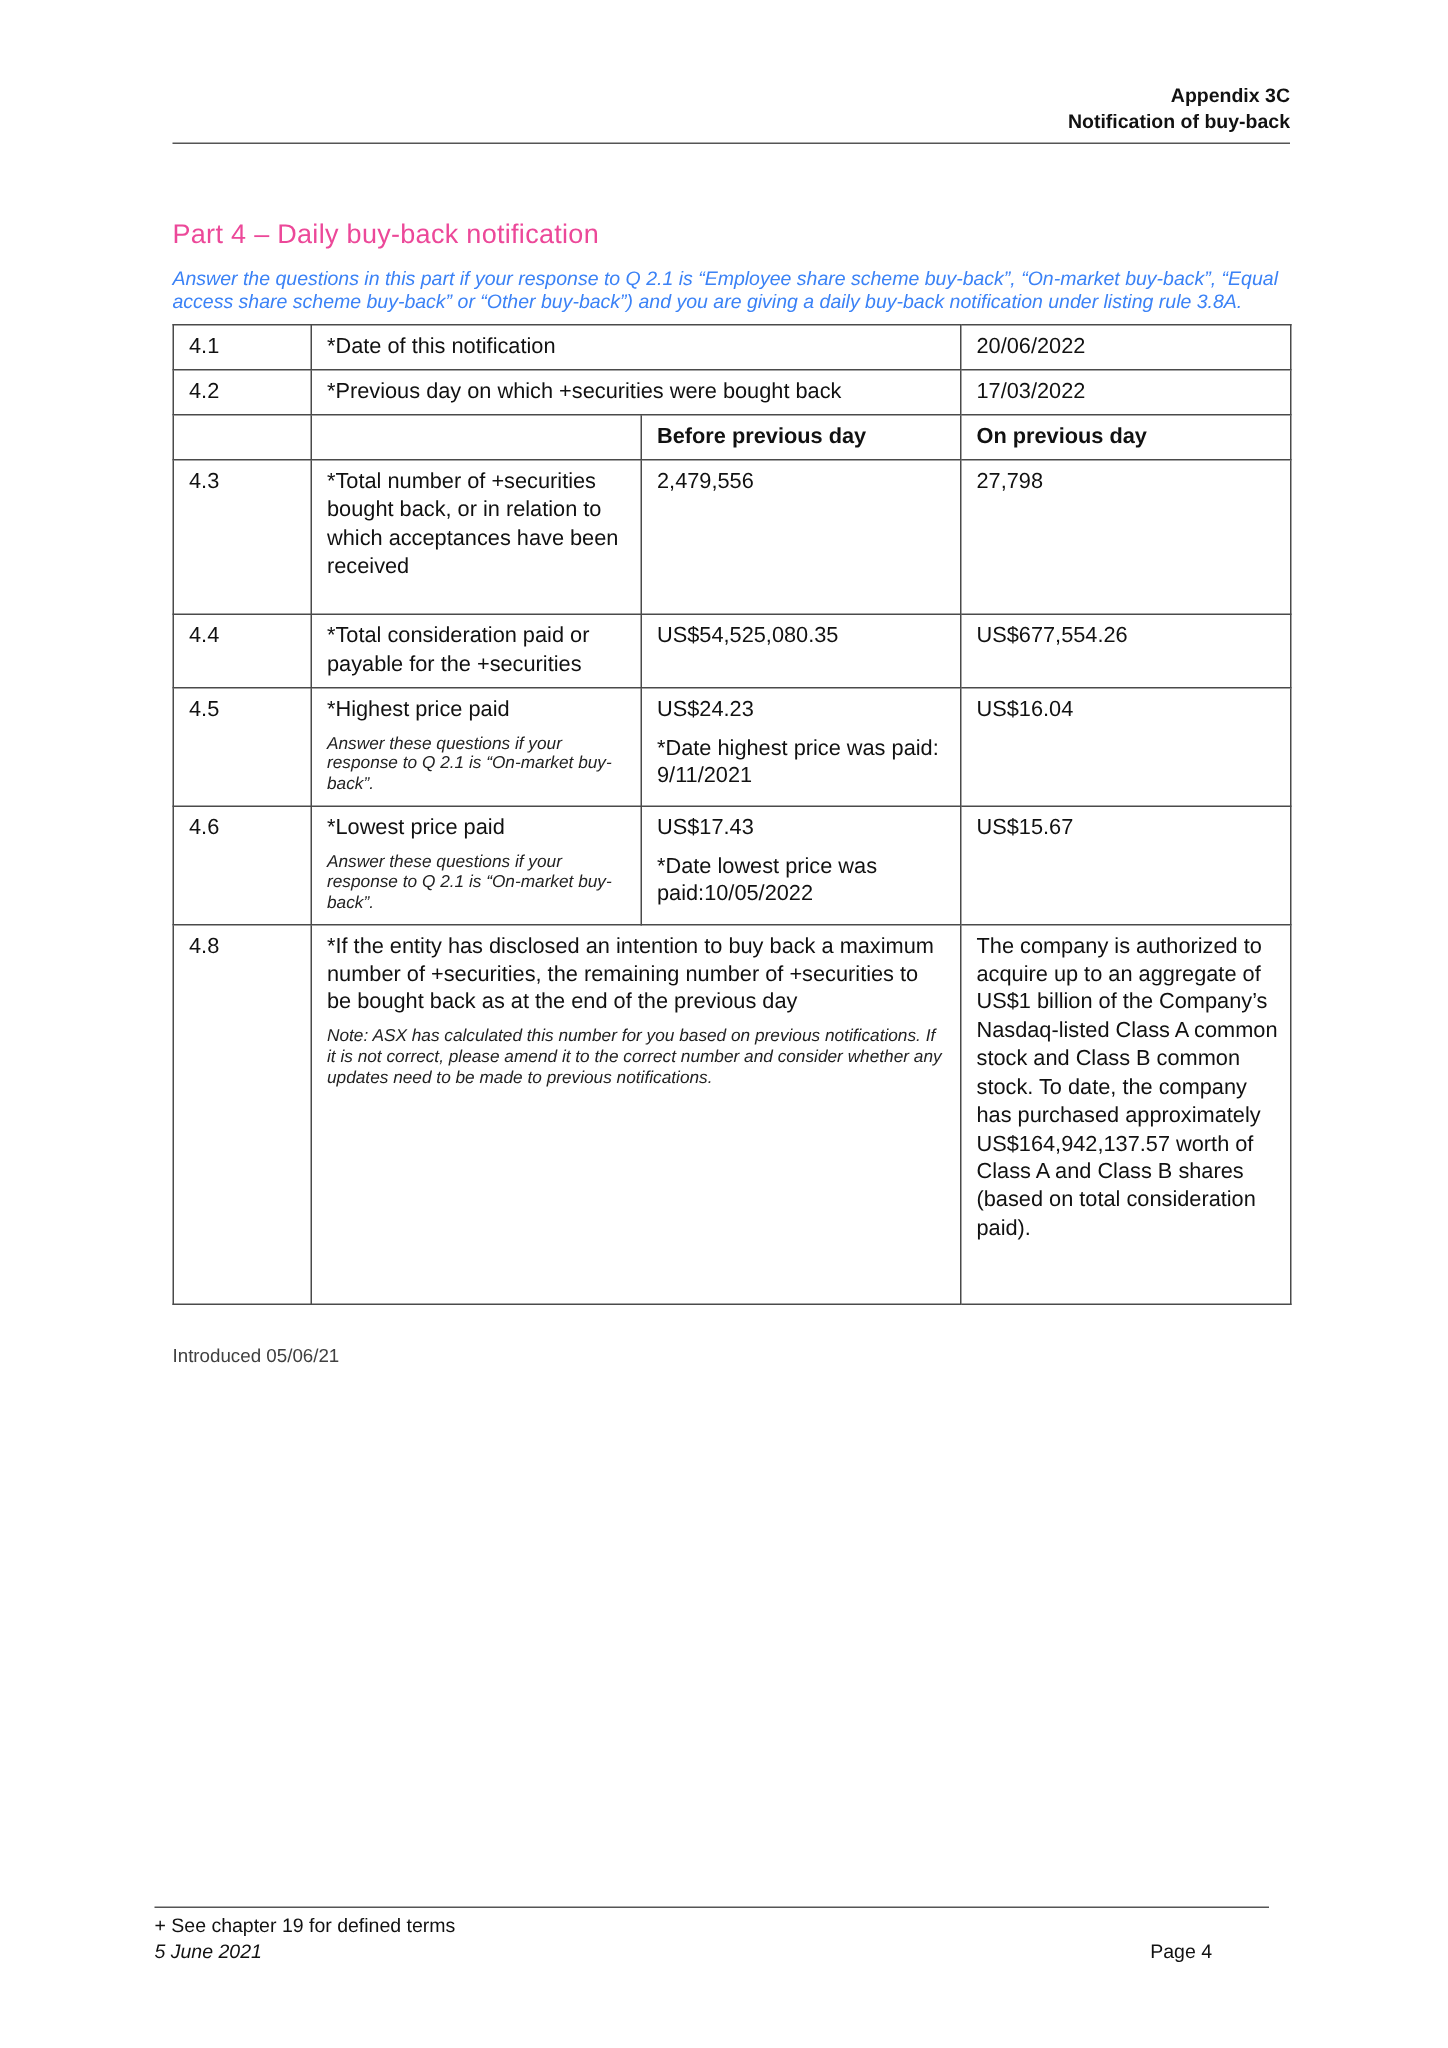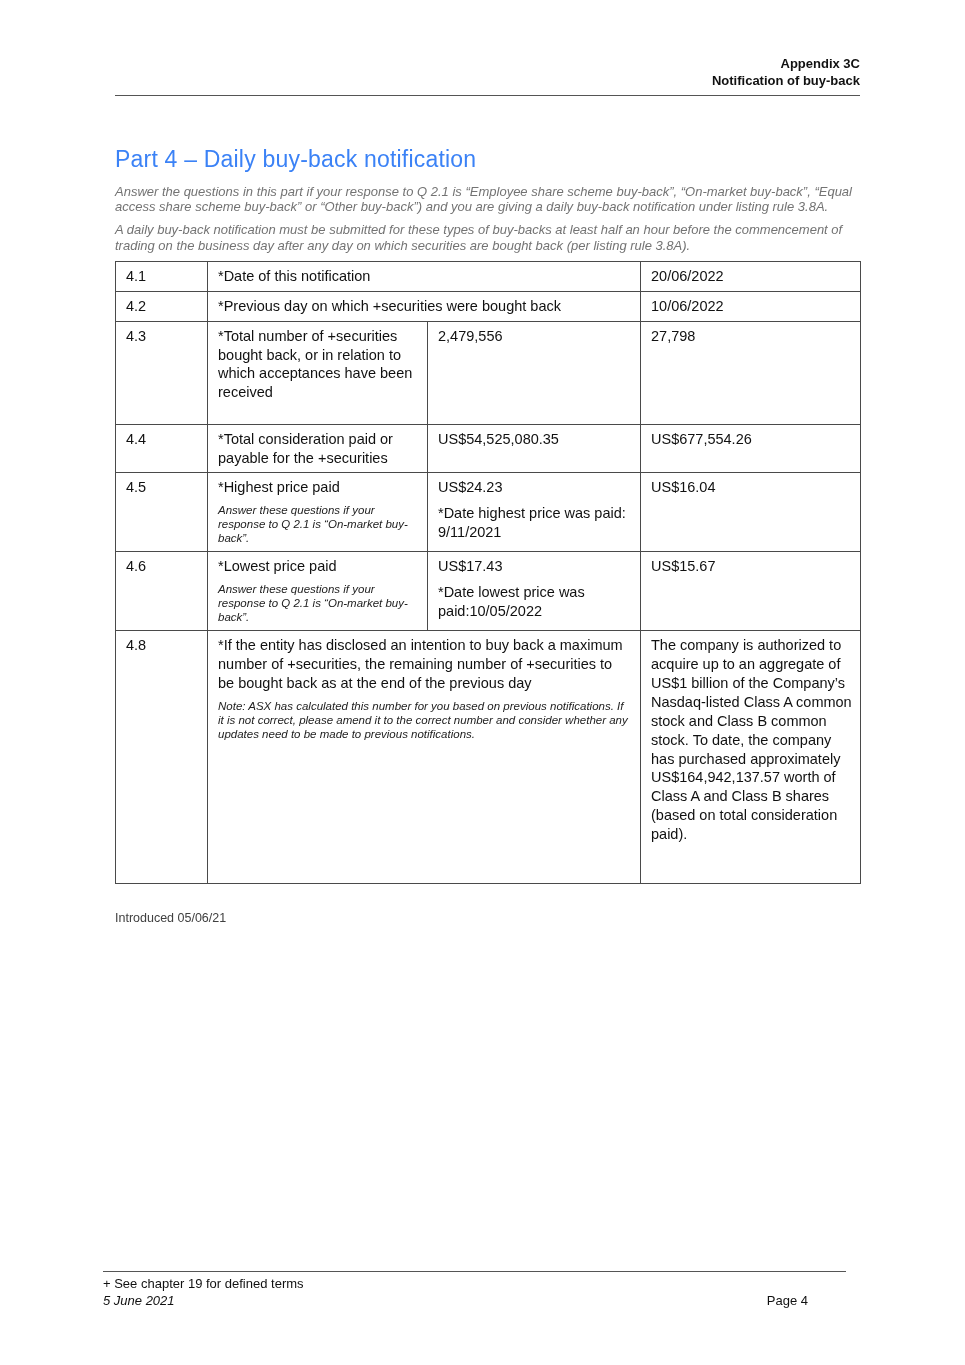--- a/index.html
+++ b/index.html
@@ -29,31 +29,31 @@
     line-height: 1.3;
     color: #111;
   }
   .header-rule {
     border: none;
     border-top: 1.5px solid #555;
     margin-top: 5px;
   }
   .part-title {
     margin-top: 50px;
-    font-size: 23px;
+    font-size: 18px;
     font-weight: normal;
-    color: #3b82f6;
+    color: #ec4899;
     letter-spacing: 0.2px;
   }
   .intro {
     margin-top: 11px;
     font-style: italic;
     font-size: 13px;
     line-height: 1.18;
-    color: #737373;
+    color: #3b82f6;
   }
   .intro + .intro { margin-top: 8px; }
   table.buyback-table {
     margin-top: 8px;
     width: 745px;
     border-collapse: collapse;
     table-layout: fixed;
   }
   table.buyback-table td {
     border: 1px solid #4a4a4a;
@@ -111,39 +111,44 @@
 
     <div class="doc-header">
       <div>Appendix 3C</div>
       <div>Notification of buy-back</div>
     </div>
     <hr class="header-rule">
 
     <h1 class="part-title">Part 4 – Daily buy-back notification</h1>
 
     <p class="intro">Answer the questions in this part if your response to Q 2.1 is “Employee share scheme buy-back”, “On-market buy-back”, “Equal access share scheme buy-back” or “Other buy-back”) and you are giving a daily buy-back notification under listing rule 3.8A.</p>
-    <p class="intro">A daily buy-back notification must be submitted for these types of buy-backs at least half an hour before the commencement of trading on the business day after any day on which securities are bought back (per listing rule 3.8A).</p>
 
     <table class="buyback-table">
       <colgroup>
         <col style="width:92px">
         <col style="width:220px">
         <col style="width:213px">
         <col style="width:220px">
       </colgroup>
       <tbody>
         <tr class="h-29">
           <td>4.1</td>
           <td colspan="2">*Date of this notification</td>
           <td>20/06/2022</td>
         </tr>
         <tr class="h-29">
           <td>4.2</td>
           <td colspan="2">*Previous day on which +securities were bought back</td>
-          <td>10/06/2022</td>
+          <td>17/03/2022</td>
+        </tr>
+        <tr class="h-29">
+          <td></td>
+          <td></td>
+          <td class="bold-head">Before previous day</td>
+          <td class="bold-head">On previous day</td>
         </tr>
         <tr class="h-103">
           <td>4.3</td>
           <td>*Total number of +securities bought back, or in relation to which acceptances have been received</td>
           <td>2,479,556</td>
           <td>27,798</td>
         </tr>
         <tr class="h-48">
           <td>4.4</td>
           <td>*Total consideration paid or payable for the +securities</td>

